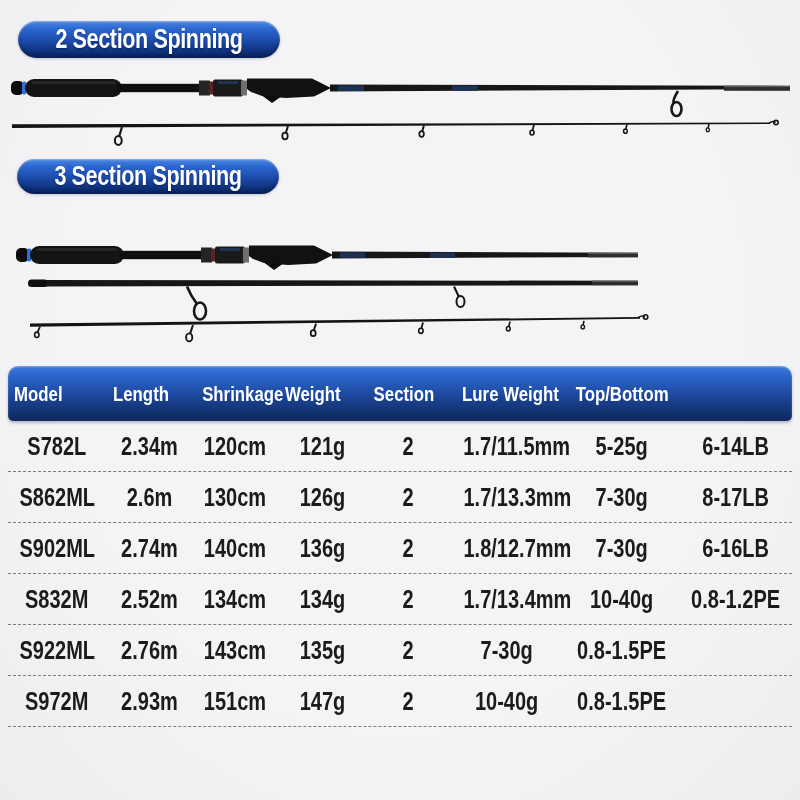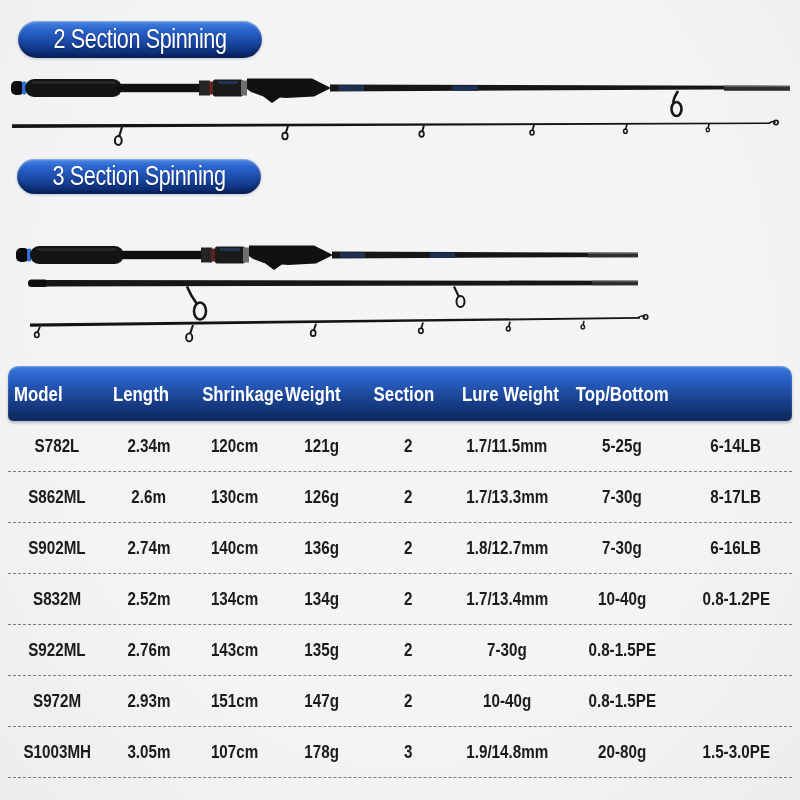--- a/index.html
+++ b/index.html
@@ -7,21 +7,21 @@
   body { font-family:"Liberation Sans", sans-serif; }
   .page {
     position:relative; width:800px; height:800px; overflow:hidden;
     background:radial-gradient(ellipse at 50% 40%, #f4f4f6 60%, #ededf0 100%);
   }
   .badge {
     position:absolute; display:flex; align-items:center; justify-content:flex-start;
     border-radius:19px; padding:0 14px;
     background:linear-gradient(180deg,#4a86e4 0%, #2b66cf 22%, #1c4aa8 55%, #0c2d74 88%, #0a2866 100%);
     box-shadow: inset 0 1px 2px rgba(255,255,255,.45), inset 0 -2px 4px rgba(0,0,20,.35), 0 1px 3px rgba(0,0,40,.2);
-    color:#fff; font-weight:400;
+    color:#fff; font-weight:700;
   }
   .badge .cond { font-size:27px; letter-spacing:-0.5px; text-shadow:0 1px 2px rgba(0,0,40,.4); }
   #badge-2 { left:18px; top:21px; height:37px; }
   #badge-3 { left:17px; top:159px; height:35px; }
   .cond { display:inline-block; transform:scaleX(0.8); white-space:nowrap; }
   .rod-svg { position:absolute; left:0; }
   #rod-1 { top:62px; }
   #rod-2 { top:232px; }
 
   .spec-table { position:absolute; left:8px; top:366px; width:784px; }
@@ -32,21 +32,21 @@
     background:linear-gradient(180deg,#3c7ada 0%, #2a63c9 20%, #1a418f 62%, #102f68 90%, #0d2a5e 100%);
     box-shadow: inset 0 1px 2px rgba(255,255,255,.35), 0 2px 3px rgba(0,0,40,.25);
   }
   .thead .hcell { text-align:left; color:#fff; font-weight:700; font-size:21px; }
   .tbody { width:100%; }
   .trow {
     display:grid; grid-template-columns:98px 86px 86px 88px 84px 114px 116px 112px;
     height:51px; align-items:center;
     border-bottom:1px dashed #7d7d80;
   }
-  .tcell { text-align:center; color:#1b1b1d; font-weight:700; font-size:19px; }
+  .tcell { text-align:center; color:#1b1b1d; font-weight:700; font-size:25px; }
 </style>
 </head>
 <body>
 
 <div class="page">
 
   <div class="badge" id="badge-2">
     <span class="cond">2 Section Spinning</span>
   </div>
 
@@ -211,26 +211,16 @@
         </div>
         <div class="trow">
           <div class="tcell"><span class="cond">S972M</span></div>
           <div class="tcell"><span class="cond">2.93m</span></div>
           <div class="tcell"><span class="cond">151cm</span></div>
           <div class="tcell"><span class="cond">147g</span></div>
           <div class="tcell"><span class="cond">2</span></div>
           <div class="tcell"><span class="cond">10-40g</span></div>
           <div class="tcell"><span class="cond">0.8-1.5PE</span></div>
         </div>
-        <div class="trow">
-          <div class="tcell"><span class="cond">S1003MH</span></div>
-          <div class="tcell"><span class="cond">3.05m</span></div>
-          <div class="tcell"><span class="cond">107cm</span></div>
-          <div class="tcell"><span class="cond">178g</span></div>
-          <div class="tcell"><span class="cond">3</span></div>
-          <div class="tcell"><span class="cond">1.9/14.8mm</span></div>
-          <div class="tcell"><span class="cond">20-80g</span></div>
-          <div class="tcell"><span class="cond">1.5-3.0PE</span></div>
-        </div>
       </div>
   </div>
 
 </div>
 
 </body></html>

